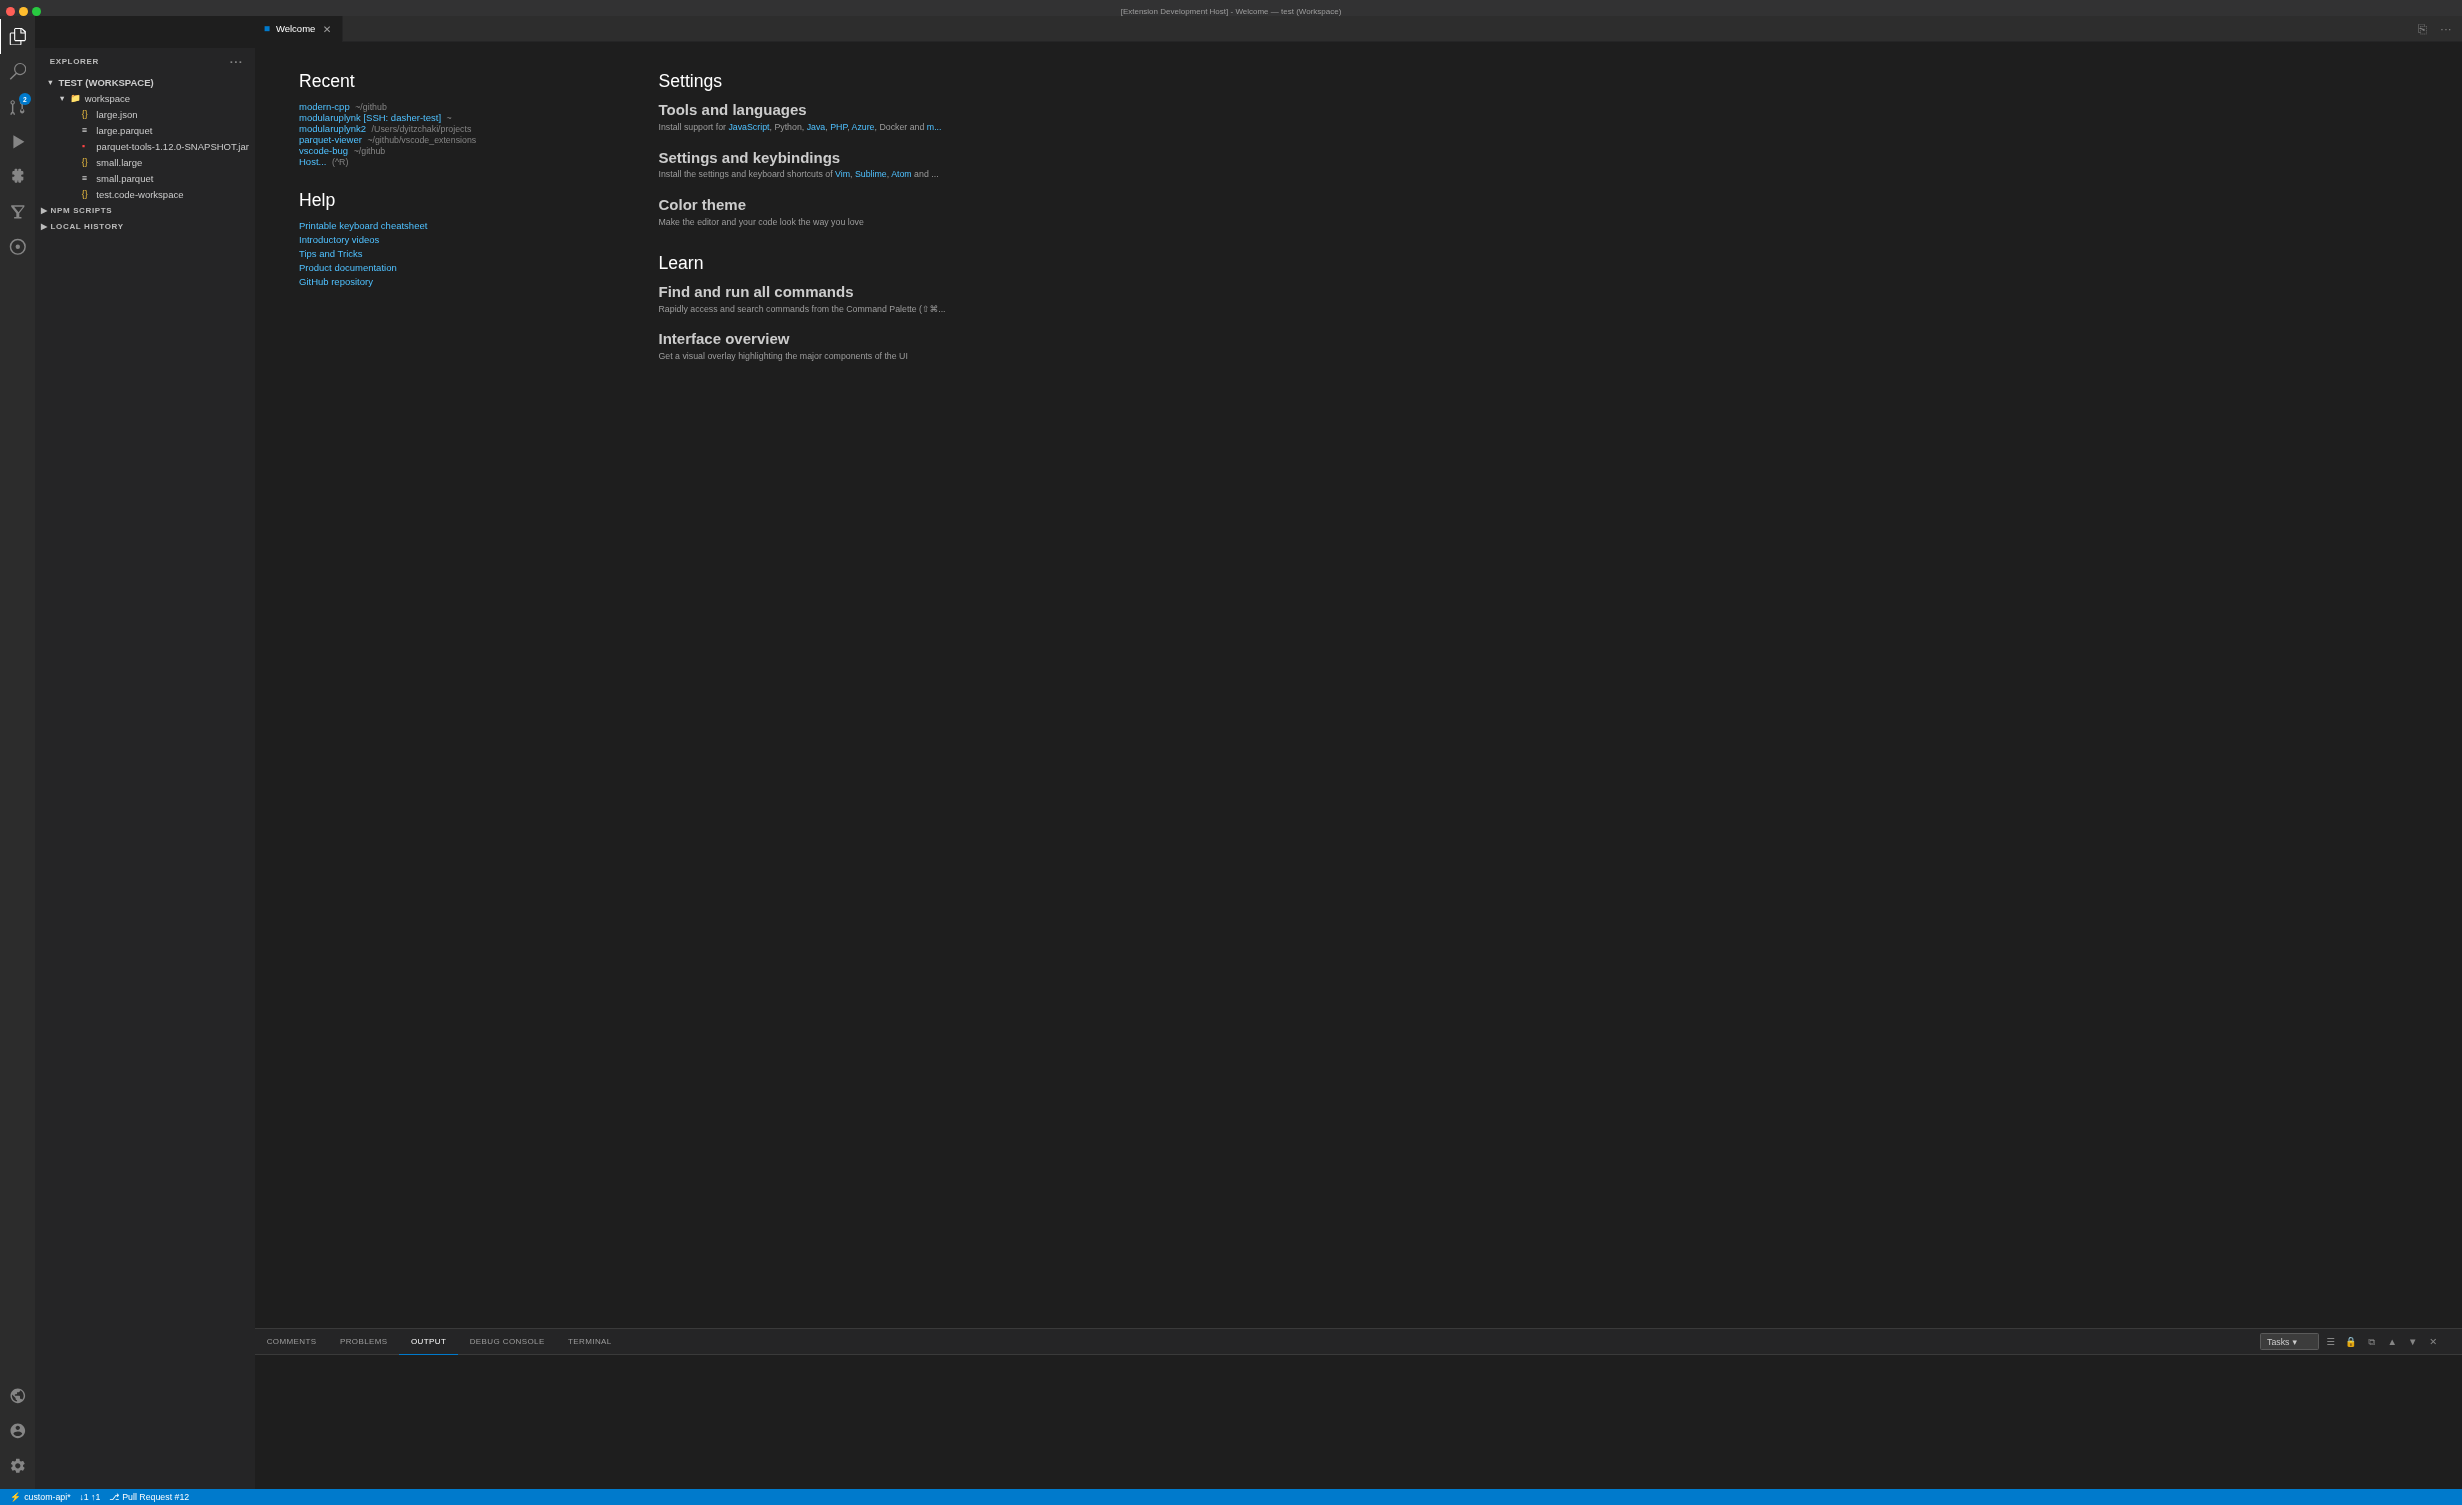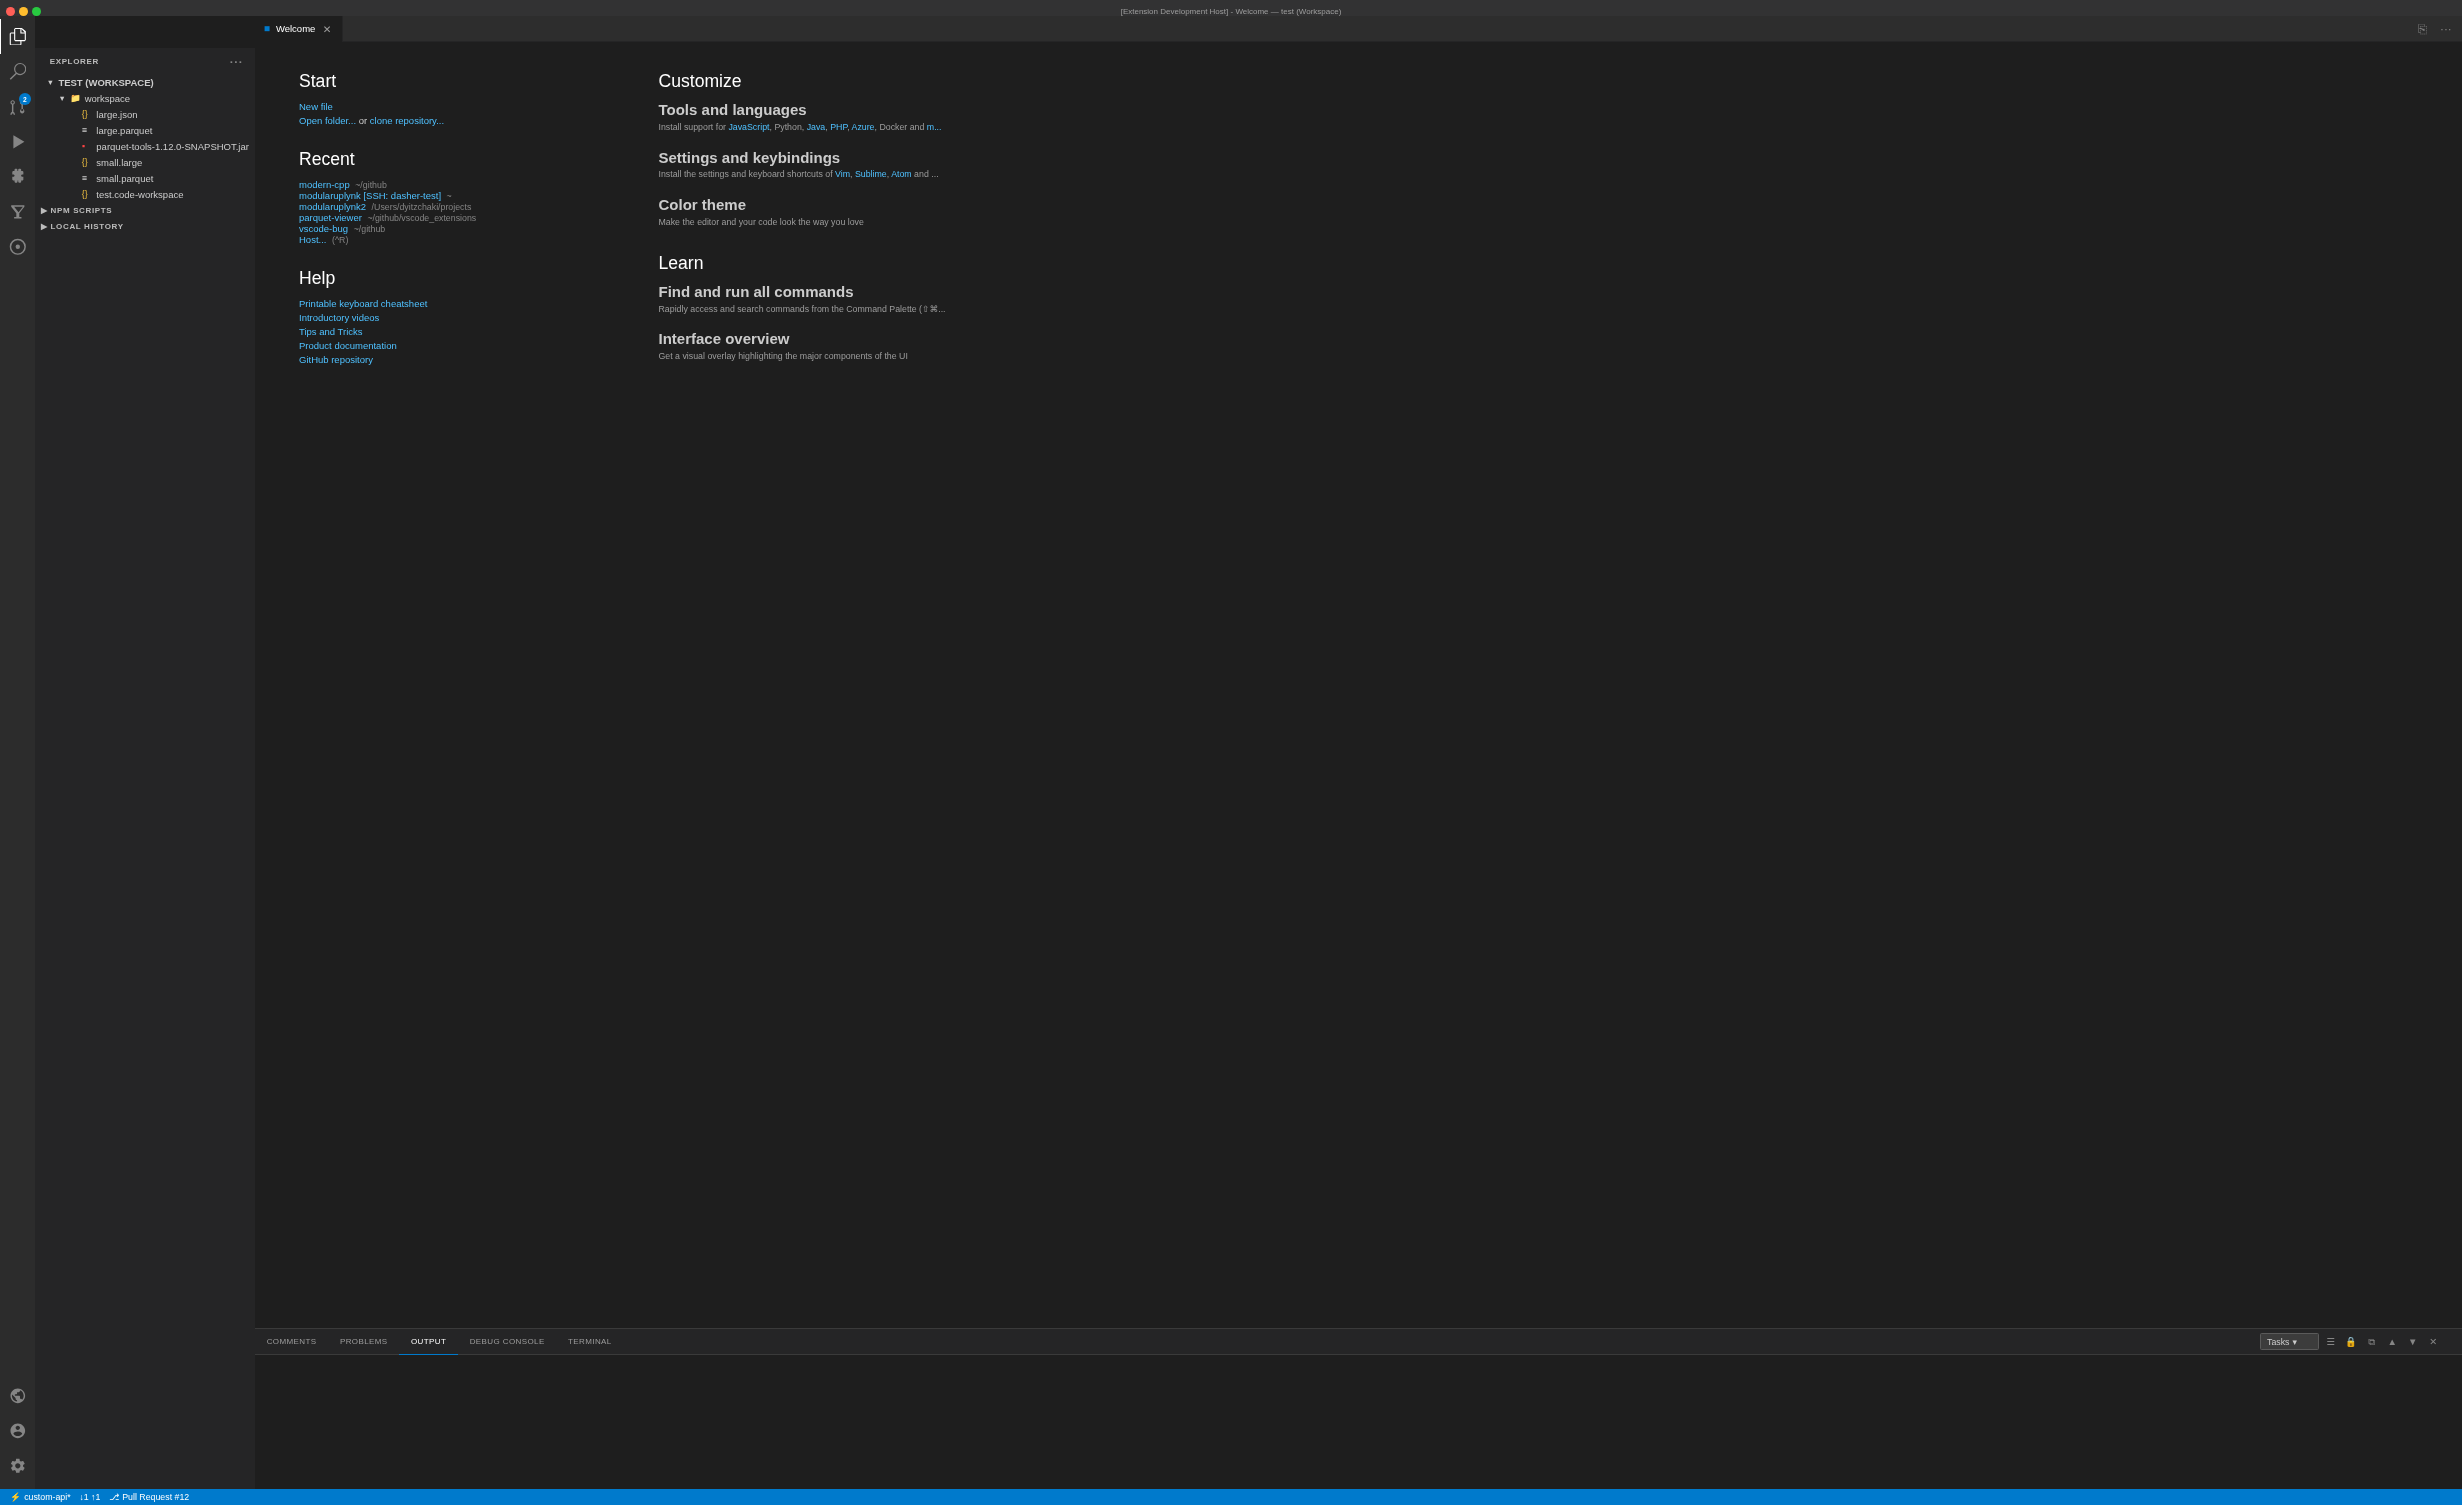--- a/index.html
+++ b/index.html
@@ -556,29 +556,20 @@
         <div class="tab-bar-btn" title="Split Editor">⎘</div>
         <div class="tab-bar-btn" title="More Actions">···</div>
       </div>
     </div>
 
     <div class="editor-area">
       <div class="welcome-grid">
 
         <div>
 
-          <div class="welcome-section">
-            <h2>Start</h2>
-            <a class="welcome-link">New file</a>
-            <div>
-              <a class="welcome-link" style="display:inline">Open folder...</a>
-              <span> or </span>
-              <a class="welcome-link" style="display:inline">clone repository...</a>
-            </div>
-          </div>
 
           <div class="welcome-section">
             <h2>Recent</h2>
             <div>
               <a class="welcome-link" style="display:inline">modern-cpp</a>
               <span class="welcome-subtext">~/github</span>
             </div>
             <div>
               <a class="welcome-link" style="display:inline">modularuplynk [SSH: dasher-test]</a>
               <span class="welcome-subtext">~</span>
@@ -608,21 +599,21 @@
             <a class="welcome-link">Tips and Tricks</a>
             <a class="welcome-link">Product documentation</a>
             <a class="welcome-link">GitHub repository</a>
           </div>
 
         </div>
 
         <div>
 
           <div class="welcome-section">
-            <h2>Customize</h2>
+            <h2>Settings</h2>
 
             <div class="customize-item">
               <h4>Tools and languages</h4>
               <p>Install support for <span class="link">JavaScript</span>, Python, <span class="link">Java</span>, <span class="link">PHP</span>, <span class="link">Azure</span>, Docker and <span class="link">m...</span></p>
             </div>
 
             <div class="customize-item">
               <h4>Settings and keybindings</h4>
               <p>Install the settings and keyboard shortcuts of <span class="link">Vim</span>, <span class="link">Sublime</span>, <span class="link">Atom</span> and ...</p>
             </div>

